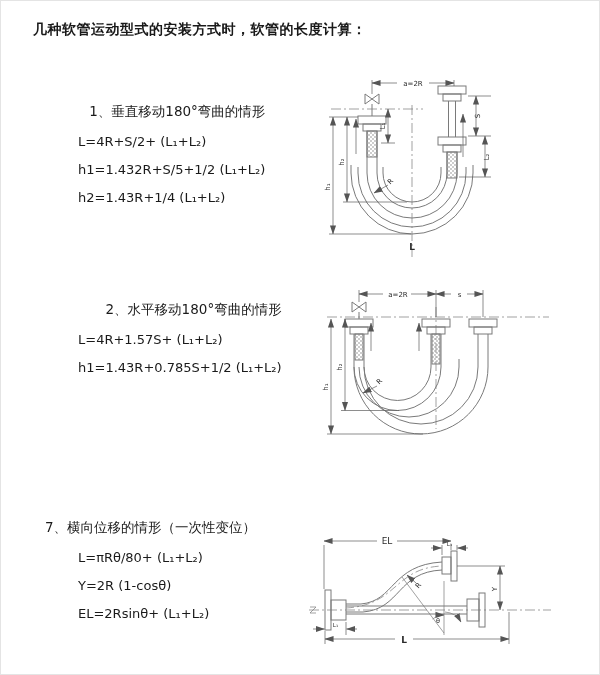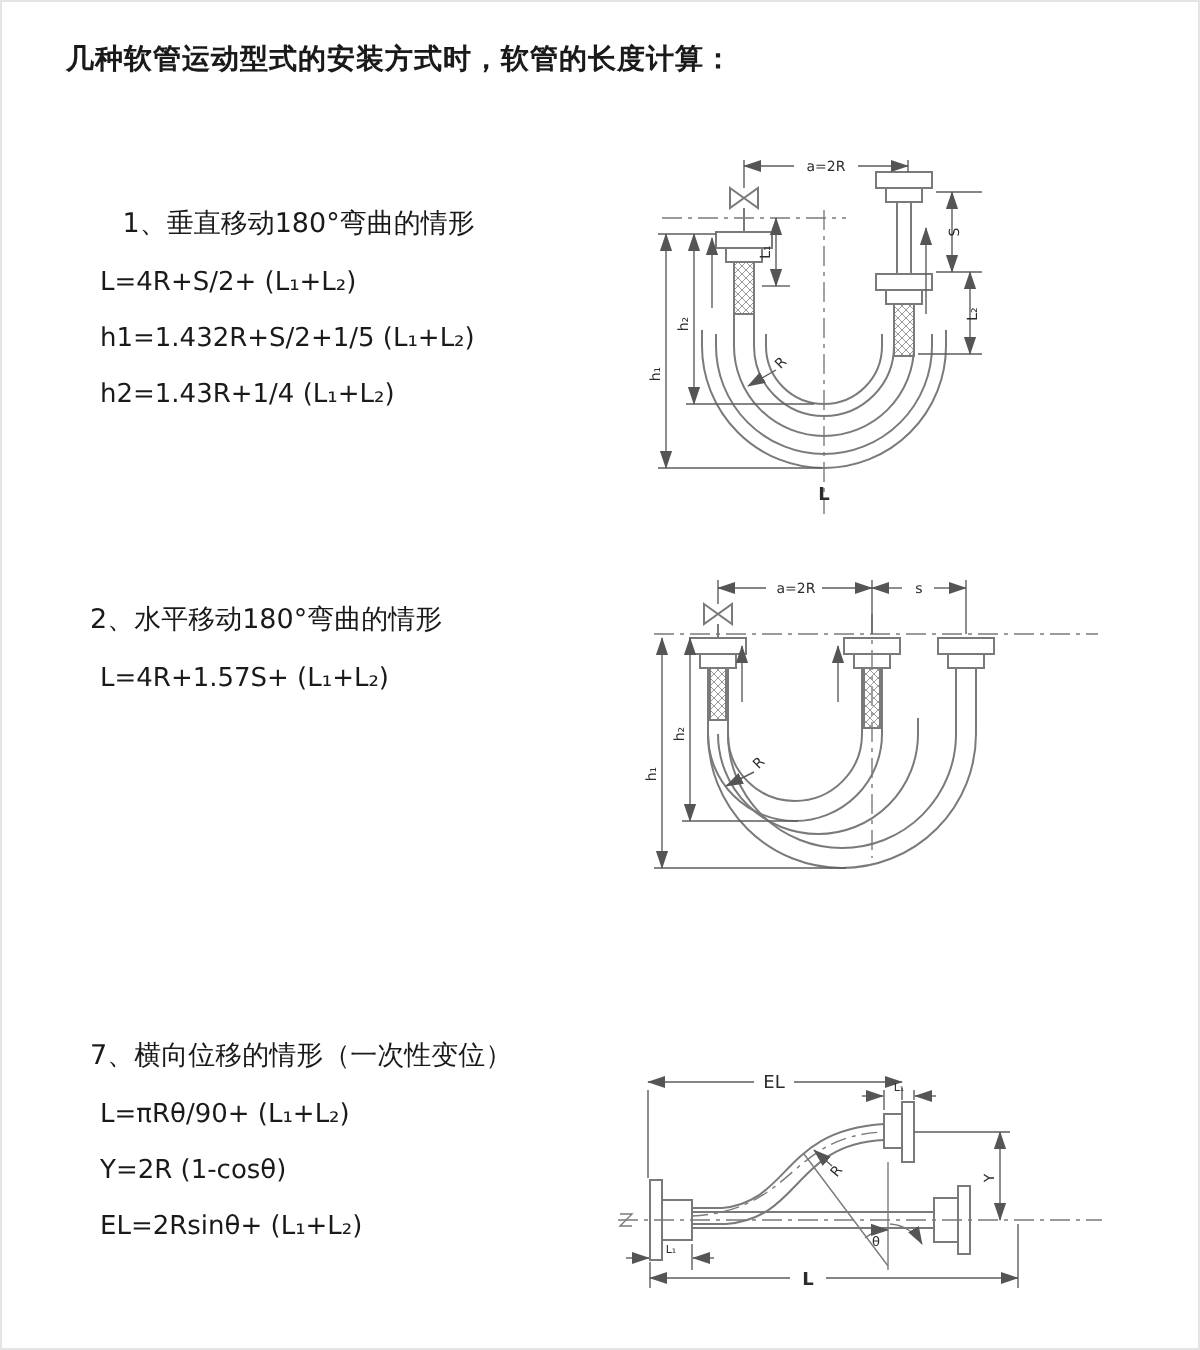--- a/index.html
+++ b/index.html
@@ -7,36 +7,36 @@
     position:relative; width:600px; height:675px; background:#ffffff;
     font-family:"DejaVu Sans","Liberation Sans",sans-serif; color:#1a1a1a;
     overflow:hidden; box-sizing:border-box; border:1px solid #e4e4e4;padding-left:44px;
   }
   .title {
     position:absolute; left:32px; top:20px; font-size:14px; font-weight:bold;
     letter-spacing:0.5px; white-space:nowrap;
   }
   .section { position:absolute; left:44px; }
   .heading { font-size:13.5px; font-weight:normal; white-space:nowrap;text-align:right; }
-  .formula { font-size:13px; margin-top:13px; margin-left:5px; white-space:nowrap; }
+  .formula { font-size:13px; margin-top:13px; margin-left:33px; white-space:nowrap; }
   .diagram { position:absolute; }
   .diagram svg { width:100%; height:100%; display:block; }
   svg text { font-family:"DejaVu Sans","Liberation Sans",sans-serif; }
 </style>
 </head>
 <body>
 
 <div class="page">
 
   <div class="title">几种软管运动型式的安装方式时，软管的长度计算：</div>
 
   <div class="section" style="top:102px">
     <div class="heading">1、垂直移动180°弯曲的情形</div>
     <div class="formula">L=4R+S/2+ (L₁+L₂)</div>
-    <div class="formula">h1=1.432R+S/2+1/5 (L₁+L₂)</div>
+    <div class="formula">h1=1.432R+S/5+1/2 (L₁+L₂)</div>
     <div class="formula">h2=1.43R+1/4 (L₁+L₂)</div>
   </div>
 
   <div class="diagram" style="left:310px; top:68px; width:270px; height:192px">
   <svg viewBox="0 0 270 192">
     <defs>
       <pattern id="xh1" width="4" height="4" patternUnits="userSpaceOnUse">
         <path d="M0,4 L4,0 M0,0 L4,4" stroke="#9a9a9a" stroke-width="0.5"></path>
       </pattern>
       <marker id="ae1" viewBox="0 0 10 10" refX="9.5" refY="5" markerWidth="9" markerHeight="9" orient="auto-start-reverse" markerUnits="userSpaceOnUse">
@@ -94,20 +94,21 @@
       <text x="33" y="93" transform="rotate(-90 33 93)">h₂</text>
       <text x="81" y="114" transform="rotate(-45 81 114)">R</text>
       <text x="101" y="181" font-size="9" font-weight="bold">L</text>
     </g>
   </svg>
   </div>
 
   <div class="section" style="top:300px">
     <div class="heading">2、水平移动180°弯曲的情形</div>
     <div class="formula">L=4R+1.57S+ (L₁+L₂)</div>
+    <div class="formula">h1=1.43R+0.785S+1/2 (L₁+L₂)</div>
   </div>
 
   <div class="diagram" style="left:310px; top:278px; width:270px; height:192px">
   <svg viewBox="0 0 270 192">
     <defs>
       <pattern id="xh2" width="4" height="4" patternUnits="userSpaceOnUse">
         <path d="M0,4 L4,0 M0,0 L4,4" stroke="#9a9a9a" stroke-width="0.5"></path>
       </pattern>
       <marker id="ae2" viewBox="0 0 10 10" refX="9.5" refY="5" markerWidth="9" markerHeight="9" orient="auto-start-reverse" markerUnits="userSpaceOnUse">
         <path d="M0,1.6 L10,5 L0,8.4 Z" fill="#555"></path>
@@ -153,21 +154,21 @@
       <text x="148.5" y="17.5">s</text>
       <text x="17" y="108" transform="rotate(-90 17 108)">h₁</text>
       <text x="31" y="88" transform="rotate(-90 31 88)">h₂</text>
       <text x="70" y="104" transform="rotate(-45 70 104)">R</text>
     </g>
   </svg>
   </div>
 
   <div class="section" style="top:518px">
     <div class="heading">7、横向位移的情形（一次性变位）</div>
-    <div class="formula">L=πRθ/90+ (L₁+L₂)</div>
+    <div class="formula">L=πRθ/80+ (L₁+L₂)</div>
     <div class="formula">Y=2R (1-cosθ)</div>
     <div class="formula">EL=2Rsinθ+ (L₁+L₂)</div>
   </div>
 
   <div class="diagram" style="left:298px; top:522px; width:292px; height:162px">
   <svg viewBox="0 0 292 162">
     <defs>
       <marker id="ae3" viewBox="0 0 10 10" refX="9.5" refY="5" markerWidth="9" markerHeight="9" orient="auto-start-reverse" markerUnits="userSpaceOnUse">
         <path d="M0,1.6 L10,5 L0,8.4 Z" fill="#555"></path>
       </marker>

